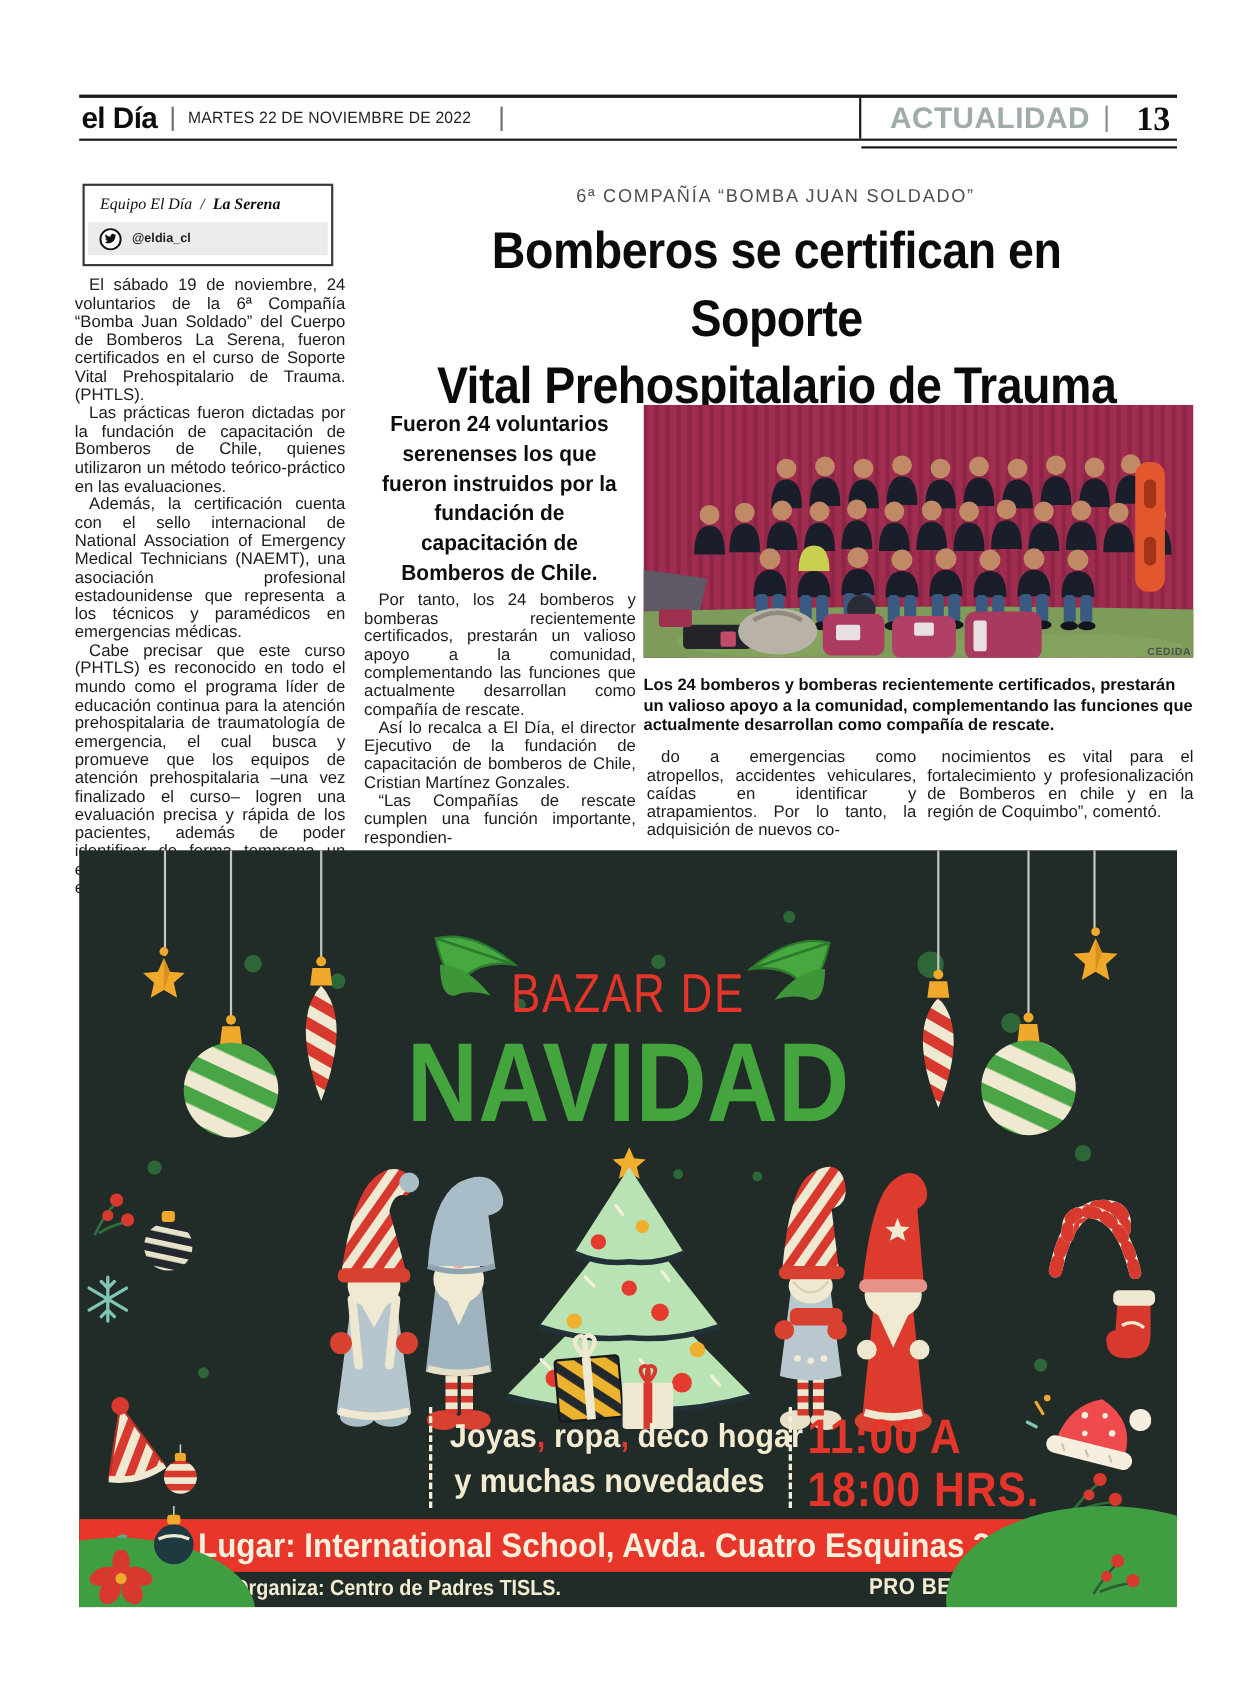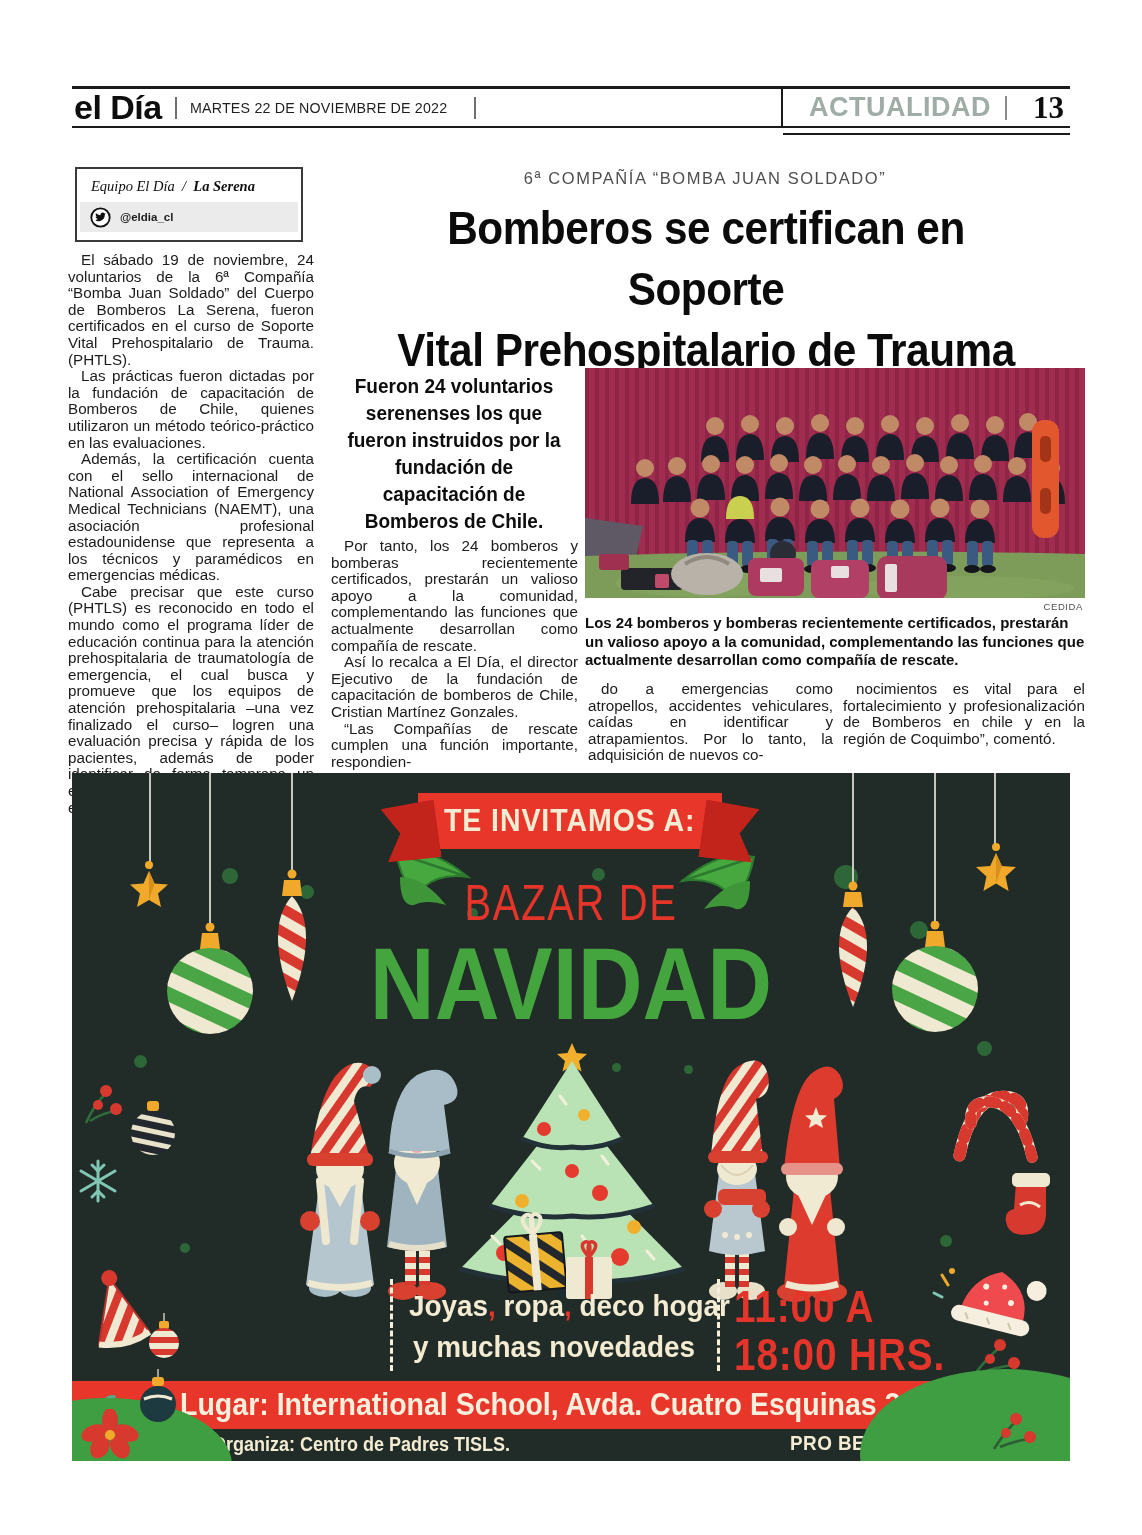--- a/index.html
+++ b/index.html
@@ -1,21 +1,21 @@
 <!DOCTYPE html>
 <html><head>
 <meta charset="utf-8">
 <style>
   html,body{margin:0;padding:0;}
   body{width:1142px;height:1535px;background:#ffffff;position:relative;font-family:"Liberation Sans",sans-serif;overflow:hidden;}
 
   
   .masthead{position:absolute;left:72px;top:86px;width:998px;height:42px;border-top:3px solid #1a1a1a;border-bottom:2px solid #1a1a1a;box-sizing:border-box;display:flex;align-items:center;justify-content:space-between;background:#fff;}
   .mast-left{display:flex;align-items:center;gap:13px;padding-left:2px;}
-  .logo{font-size:34px;font-weight:800;letter-spacing:-0.5px;color:#0d0d0d;}
+  .logo{font-size:27px;font-weight:800;letter-spacing:-0.5px;color:#0d0d0d;}
   .mast-divider{width:2px;height:22px;background:#6f6f6f;}
   .mast-date{font-size:15px;color:#1f1f1f;letter-spacing:0.2px;transform:scaleX(0.95);transform-origin:left center;}
   .mast-right{display:flex;align-items:center;gap:14px;height:100%;border-left:2px solid #1a1a1a;padding:0 6px 0 26px;}
   .section-title{font-size:27px;font-weight:800;color:#9fada6;letter-spacing:0.5px;}
   .pagenum-divider{width:2px;height:24px;background:#8a8a8a;}
   .page-num{font-family:"Liberation Serif",serif;font-size:31px;font-weight:700;color:#0d0d0d;margin-left:12px;}
   .sub-rule{position:absolute;left:783px;top:133px;width:287px;height:2px;background:#1a1a1a;}
 
   
   .byline{position:absolute;left:75px;top:167px;width:228px;height:75px;border:2.5px solid #3a3a3a;box-sizing:border-box;background:#fff;}
@@ -23,21 +23,21 @@
   .byline-top .loc{font-weight:700;}
   .byline-bottom{background:#ebebeb;margin:0 3px 3px 3px;height:30px;display:flex;align-items:center;gap:9px;padding-left:10px;}
   .handle{font-size:11.5px;font-weight:700;color:#1d1d1d;}
 
   
   .kicker{position:absolute;left:335px;top:169px;width:740px;text-align:center;font-size:17px;color:#4e4e4e;letter-spacing:1.6px;transform:scaleX(0.97);transform-origin:center top;}
   .headline{position:absolute;left:330px;top:197px;width:752px;text-align:center;font-weight:700;font-size:47px;line-height:61px;color:#0b0b0b;letter-spacing:-0.5px;transform:scaleX(0.9);transform-origin:center top;}
   .headline span{display:block;}
   .pullquote{position:absolute;left:331px;top:373px;width:246px;text-align:center;font-weight:700;font-size:20px;line-height:27px;color:#0d0d0d;transform:scaleX(0.95);transform-origin:center top;}
   .photo{position:absolute;left:585px;top:368px;width:500px;height:230px;}
-  .credit{position:absolute;left:585px;top:601px;width:498px;text-align:right;font-size:9.5px;font-weight:400;color:#4f4f4f;letter-spacing:0.6px;}
+  .credit{position:absolute;left:585px;top:587px;width:498px;text-align:right;font-size:9.5px;font-weight:700;color:#4f4f4f;letter-spacing:0.6px;}
   .caption{position:absolute;left:585px;top:614px;width:500px;font-size:15px;font-weight:700;line-height:18.5px;color:#0f0f0f;}
   .bodycol{position:absolute;font-size:15.2px;line-height:16.6px;text-align:justify;color:#1b1b1b;}
   .bodycol p{margin:0;text-indent:13px;}
   #col1{left:68px;top:252px;width:246px;}
   #col2{left:331px;top:538px;width:247px;}
   #col3{left:588px;top:681px;width:245px;}
   #col4{left:843px;top:681px;width:242px;}
 
   
   #ad{position:absolute;left:72px;top:773px;width:998px;height:688px;background:#212b27;overflow:hidden;}
@@ -284,23 +284,20 @@
     <circle cx="45" cy="4" r="4.5" fill="#f0a92b"></circle>
     <path d="M37,10 h16 l2,16 h-20 z" fill="#f0a92b"></path>
     <circle cx="45" cy="68" r="43" fill="url(#greenStripe)"></circle>
   </svg>
   <svg class="deco" style="left:899px;top:70px;" width="50" height="54" viewBox="0 0 50 54">
     <circle cx="25" cy="4" r="4" fill="#f0a92b"></circle>
     <polygon points="25,10 30.8,23 45,24 34.5,33.5 37.6,48 25,40.5 12.4,48 15.5,33.5 5,24 19.2,23" fill="#f0a92b"></polygon>
     <polygon points="25,10 30.8,23 25,40.5" fill="#d98f1c"></polygon>
   </svg>
 
-  <div class="ribbon">
-    <span class="ribbon-label">TE INVITAMOS A:</span>
-  </div>
 
   <svg class="deco" style="left:318px;top:70px;" width="92" height="70" viewBox="0 0 92 70">
     <path d="M6,10 Q40,2 78,34 Q50,30 34,44 Q16,56 6,10 Z" fill="#46a83f" stroke="#2c7a2e" stroke-width="2"></path>
     <path d="M6,10 L78,34" stroke="#2c7a2e" stroke-width="2.5"></path>
     <path d="M10,34 Q34,34 56,62 Q36,56 24,62 Q10,64 10,34 Z" fill="#3e9638"></path>
   </svg>
   <svg class="deco" style="left:596px;top:74px;" width="92" height="70" viewBox="0 0 92 70">
     <path d="M86,10 Q52,2 14,34 Q42,30 58,44 Q76,56 86,10 Z" fill="#46a83f" stroke="#2c7a2e" stroke-width="2"></path>
     <path d="M86,10 L14,34" stroke="#2c7a2e" stroke-width="2.5"></path>
     <path d="M82,34 Q58,34 36,62 Q56,56 68,62 Q82,64 82,34 Z" fill="#3e9638"></path>

